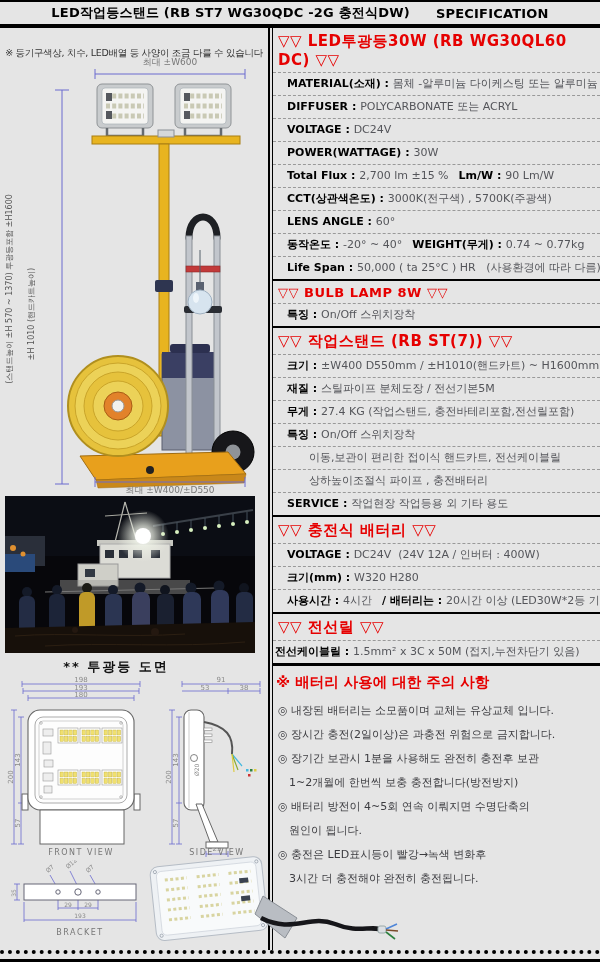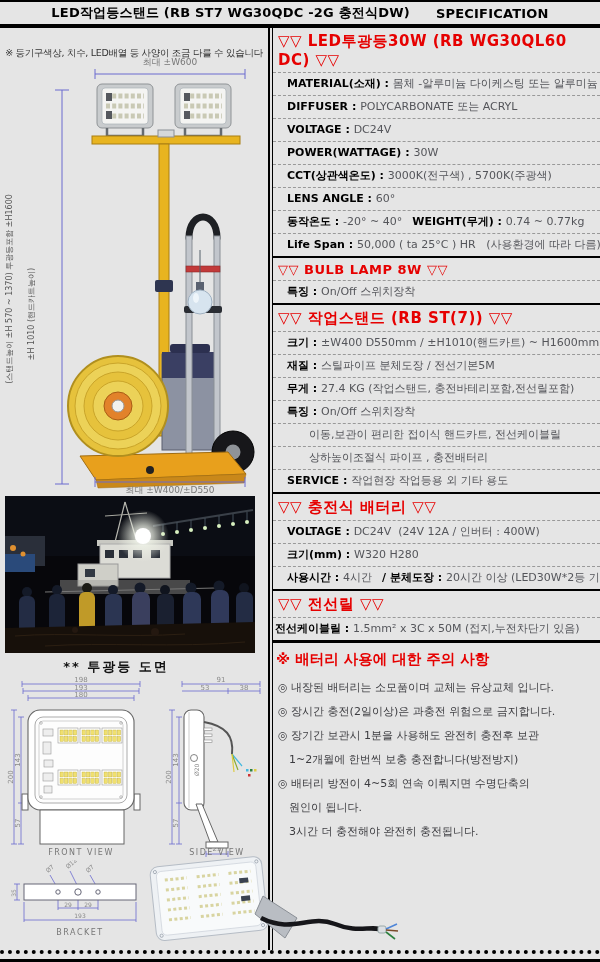--- a/index.html
+++ b/index.html
@@ -425,20 +425,26 @@
             </div>
             <div class="spec-row">
               <b class="lbl">VOLTAGE : </b>
               <span class="val">DC24V</span>
             </div>
             <div class="spec-row">
               <b class="lbl">POWER(WATTAGE) : </b>
               <span class="val">30W</span>
             </div>
             <div class="spec-row">
+              <b class="lbl">Total Flux : </b>
+              <span class="val">2,700 lm ±15 %</span>
+              <b class="lbl l2">Lm/W : </b>
+              <span class="val">90 Lm/W</span>
+            </div>
+            <div class="spec-row">
               <b class="lbl">CCT(상관색온도) : </b>
               <span class="val">3000K(전구색) , 5700K(주광색)</span>
             </div>
             <div class="spec-row">
               <b class="lbl">LENS ANGLE : </b>
               <span class="val">60°</span>
             </div>
             <div class="spec-row">
               <b class="lbl">동작온도 : </b>
               <span class="val">-20° ~ 40°</span>
@@ -492,41 +498,42 @@
               <b class="lbl">VOLTAGE : </b>
               <span class="val">DC24V  (24V 12A / 인버터 : 400W)</span>
             </div>
             <div class="spec-row">
               <b class="lbl">크기(mm) : </b>
               <span class="val">W320 H280</span>
             </div>
             <div class="spec-row">
               <b class="lbl">사용시간 : </b>
               <span class="val">4시간</span>
-              <b class="lbl l2">/ 분체도장 : </b>
+              <b class="lbl l2">/ 배터리는 : </b>
               <span class="val">20시간 이상 (LED30W*2등 기준)</span>
             </div>
           </div>
           <div class="sec sec-b">
             <div class="sec-title large">▽▽ 전선릴 ▽▽</div>
             <div class="spec-row flush">
               <b class="lbl">전선케이블릴 : </b>
               <span class="val">1.5mm² x 3C x 50M (접지,누전차단기 있음)</span>
             </div>
           </div>
         </div>
       <div class="warning">
         <div class="warn-title">※ 배터리 사용에 대한 주의 사항</div>
         <div>
             <div class="warn-item">◎ 내장된 배터리는 소모품이며 교체는 유상교체 입니다.</div>
             <div class="warn-item">◎ 장시간 충전(2일이상)은 과충전 위험으로 금지합니다.</div>
             <div class="warn-item">◎ 장기간 보관시 1분을 사용해도 완전히 충전후 보관</div>
             <div class="warn-item cont">1~2개월에 한번씩 보충 충전합니다(방전방지)</div>
             <div class="warn-item">◎ 배터리 방전이 4~5회 연속 이뤄지면 수명단축의</div>
             <div class="warn-item cont">원인이 됩니다.</div>
+            <div class="warn-item">◎ 충전은 LED표시등이 빨강→녹색 변화후</div>
             <div class="warn-item cont">3시간 더 충전해야 완전히 충전됩니다.</div>
           </div>
       </div>
     </div>
 
     <svg class="abs" style="left:145px;top:826px;z-index:5" width="258" height="94" viewBox="0 0 258 94">
       <g transform="rotate(-6 60 45)">
         <rect x="8" y="8" width="112" height="74" rx="8" fill="#eef1f4" stroke="#b5bcc5"></rect>
         <rect x="14" y="13" width="100" height="64" rx="5" fill="#f8fafb" stroke="#ccd2da" stroke-width="0.7"></rect>
         <g stroke="#d8d4a0" stroke-width="3" stroke-dasharray="3 2.4">

